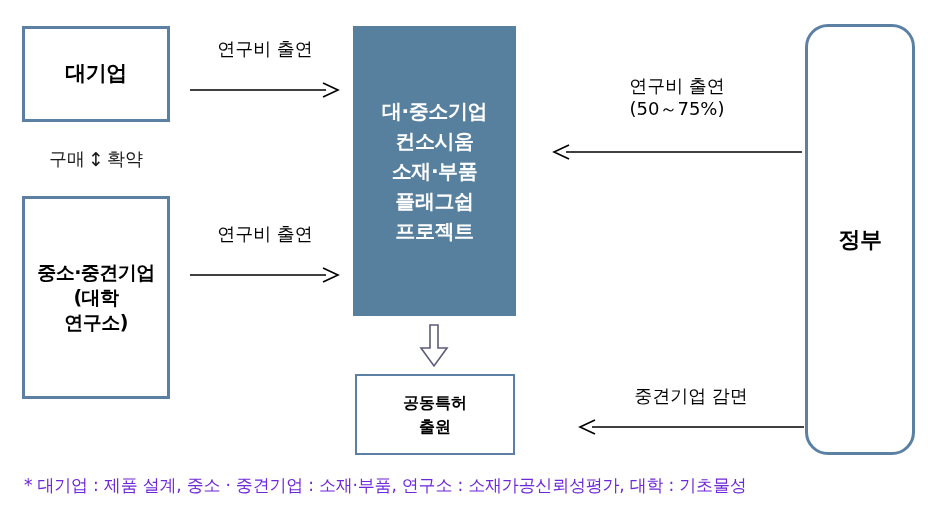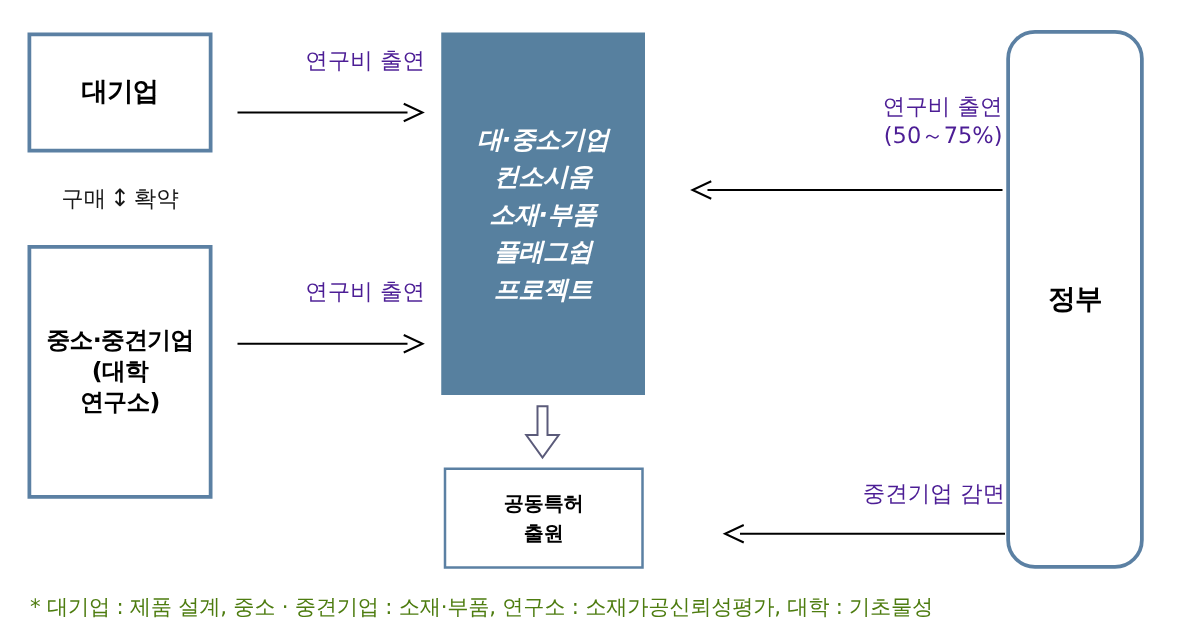--- a/index.html
+++ b/index.html
@@ -55,21 +55,20 @@
   }
   #box-sme .box-text { font-size: 19px; }
 
   
   #box-consortium {
     left: 353px; top: 26px;
     width: 163px; height: 290px;
     background: #57809f;
     border: none;
     color: #ffffff;
-    font-style: italic;
   }
   #box-consortium .box-text {
     font-weight: bold;
     font-size: 20px;
     line-height: 1.5;
     letter-spacing: -0.4px;
   }
 
   
   #box-joint-patent {
@@ -90,24 +89,24 @@
   }
   #box-government .box-text { font-size: 22px; font-weight: bold; }
 
   
   .arrow-group {
     position: absolute;
   }
   .arrow-label {
     position: absolute;
     white-space: pre-line;
-    text-align: right;
+    text-align: center;
     font-size: 18px;
     line-height: 1.25;
-    color: #4c1d95;
+    color: #000000;
     width: 100%;
   }
   .arrow-line-wrap {
     position: absolute;
     left: 0;
     width: 100%;
     height: 14px;
   }
   .arrow-line-wrap svg {
     display: block;
@@ -162,21 +161,21 @@
   }
   #arrow-result-down svg { display: block; }
 
   
   #footnote {
     position: absolute;
     left: 24px;
     top: 474px;
     width: 900px;
     font-size: 17px;
-    color: #4d7c0f;
+    color: #6d28d9;
     letter-spacing: -0.2px;
     white-space: nowrap;
   }
 </style>
 </head>
 <body>
 
 <div id="canvas">
 
   <div class="box box-strong" id="box-large-enterprise">

